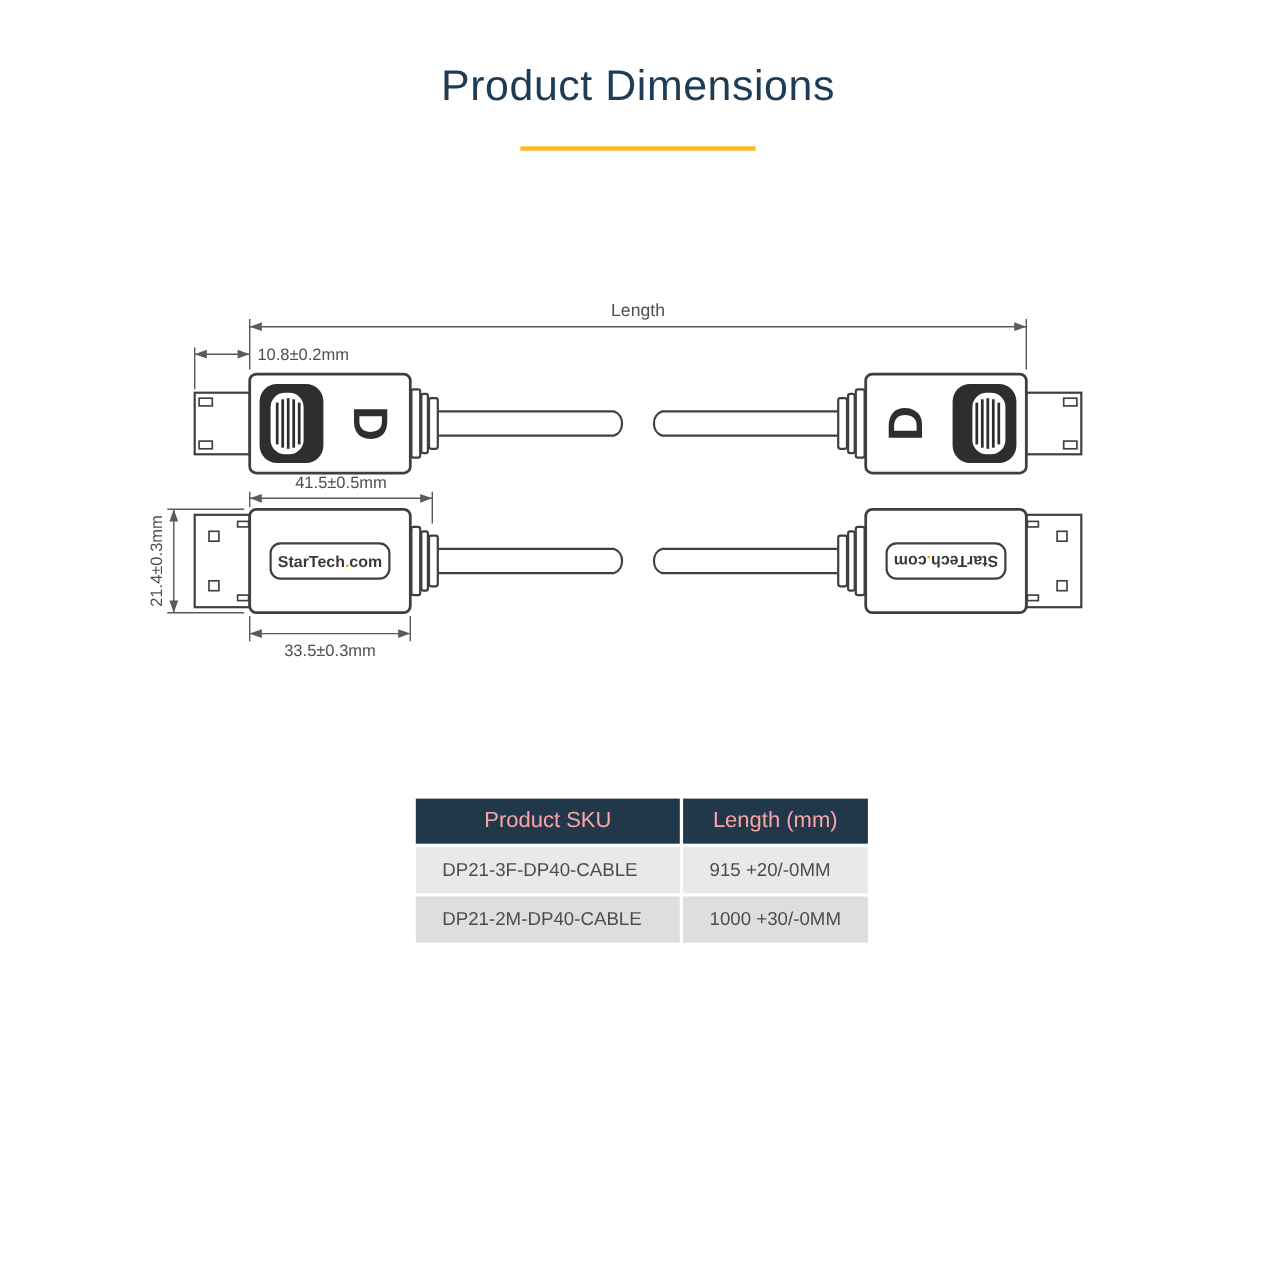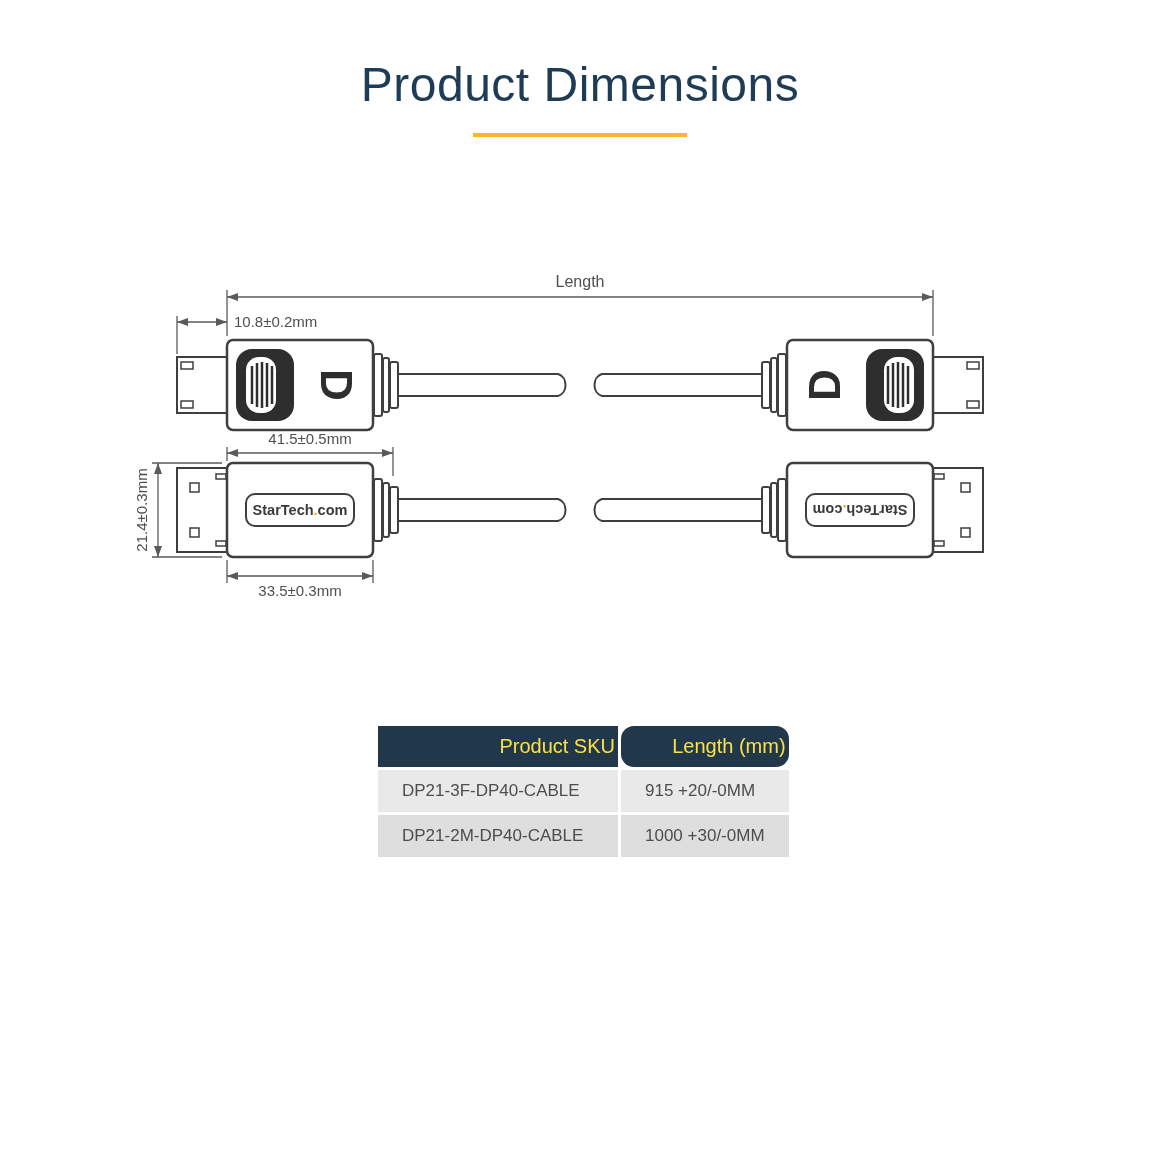--- a/index.html
+++ b/index.html
@@ -3,45 +3,45 @@
 <meta charset="utf-8">
 <style>
   * { margin:0; padding:0; box-sizing:border-box; }
   html,body { background:#ffffff; }
   body {
     width:1160px; height:1160px; position:relative; overflow:hidden;
     font-family:"Liberation Sans", sans-serif;
   }
   .page-title {
     position:absolute; top:57px; left:0; width:100%;
-    text-align:center; font-size:48px; font-weight:300;
+    text-align:center; font-size:39px; font-weight:300;
     color:#1e3c55; letter-spacing:0.5px;
   }
   .title-underline {
     position:absolute; top:133px; left:473px;
     width:214px; height:4px; background:#fdb924;
   }
   .diagram-svg { position:absolute; top:270px; left:0; }
 
   .dim-text { font-size:15px; fill:#4f4f4f; font-family:"Liberation Sans", sans-serif; }
   .dim-text-big { font-size:16px; fill:#4f4f4f; font-family:"Liberation Sans", sans-serif; }
   .dim-line { stroke:#5a5a5a; stroke-width:1.3; }
   .dim-arrow { fill:#5a5a5a; }
   .brand-text { font-size:14.5px; font-weight:bold; fill:#3a3a3a; font-family:"Liberation Sans", sans-serif; }
   .brand-dot { fill:#f5a800; }
   .dp-logo { font-size:44px; font-weight:bold; fill:#2e2e2e; font-family:"Liberation Sans", sans-serif; }
 
   .table-wrap { position:absolute; top:723px; left:375px; }
   table.sku-table { border-collapse:separate; border-spacing:3px; }
   table.sku-table th {
-    background:#20384a; color:#fde047; font-size:20px; font-weight:normal;
-    text-align:right; padding:9px 3px; white-space:nowrap;
+    background:#20384a; color:#fca5a5; font-size:20px; font-weight:normal;
+    text-align:center; padding:9px 15px; white-space:nowrap;
   }
   table.sku-table th.col-sku { width:240px; }
-  table.sku-table th.col-len { width:156px;border-radius:13px; }
+  table.sku-table th.col-len { width:156px; }
   table.sku-table td {
     font-size:17px; color:#4d4d4d; padding:11px 24px; white-space:nowrap;
   }
   table.sku-table tbody tr:nth-child(odd) td { background:#e9e9e9; }
   table.sku-table tbody tr:nth-child(even) td { background:#dedede; }
 </style>
 </head>
 <body>
 
 <div class="page">

